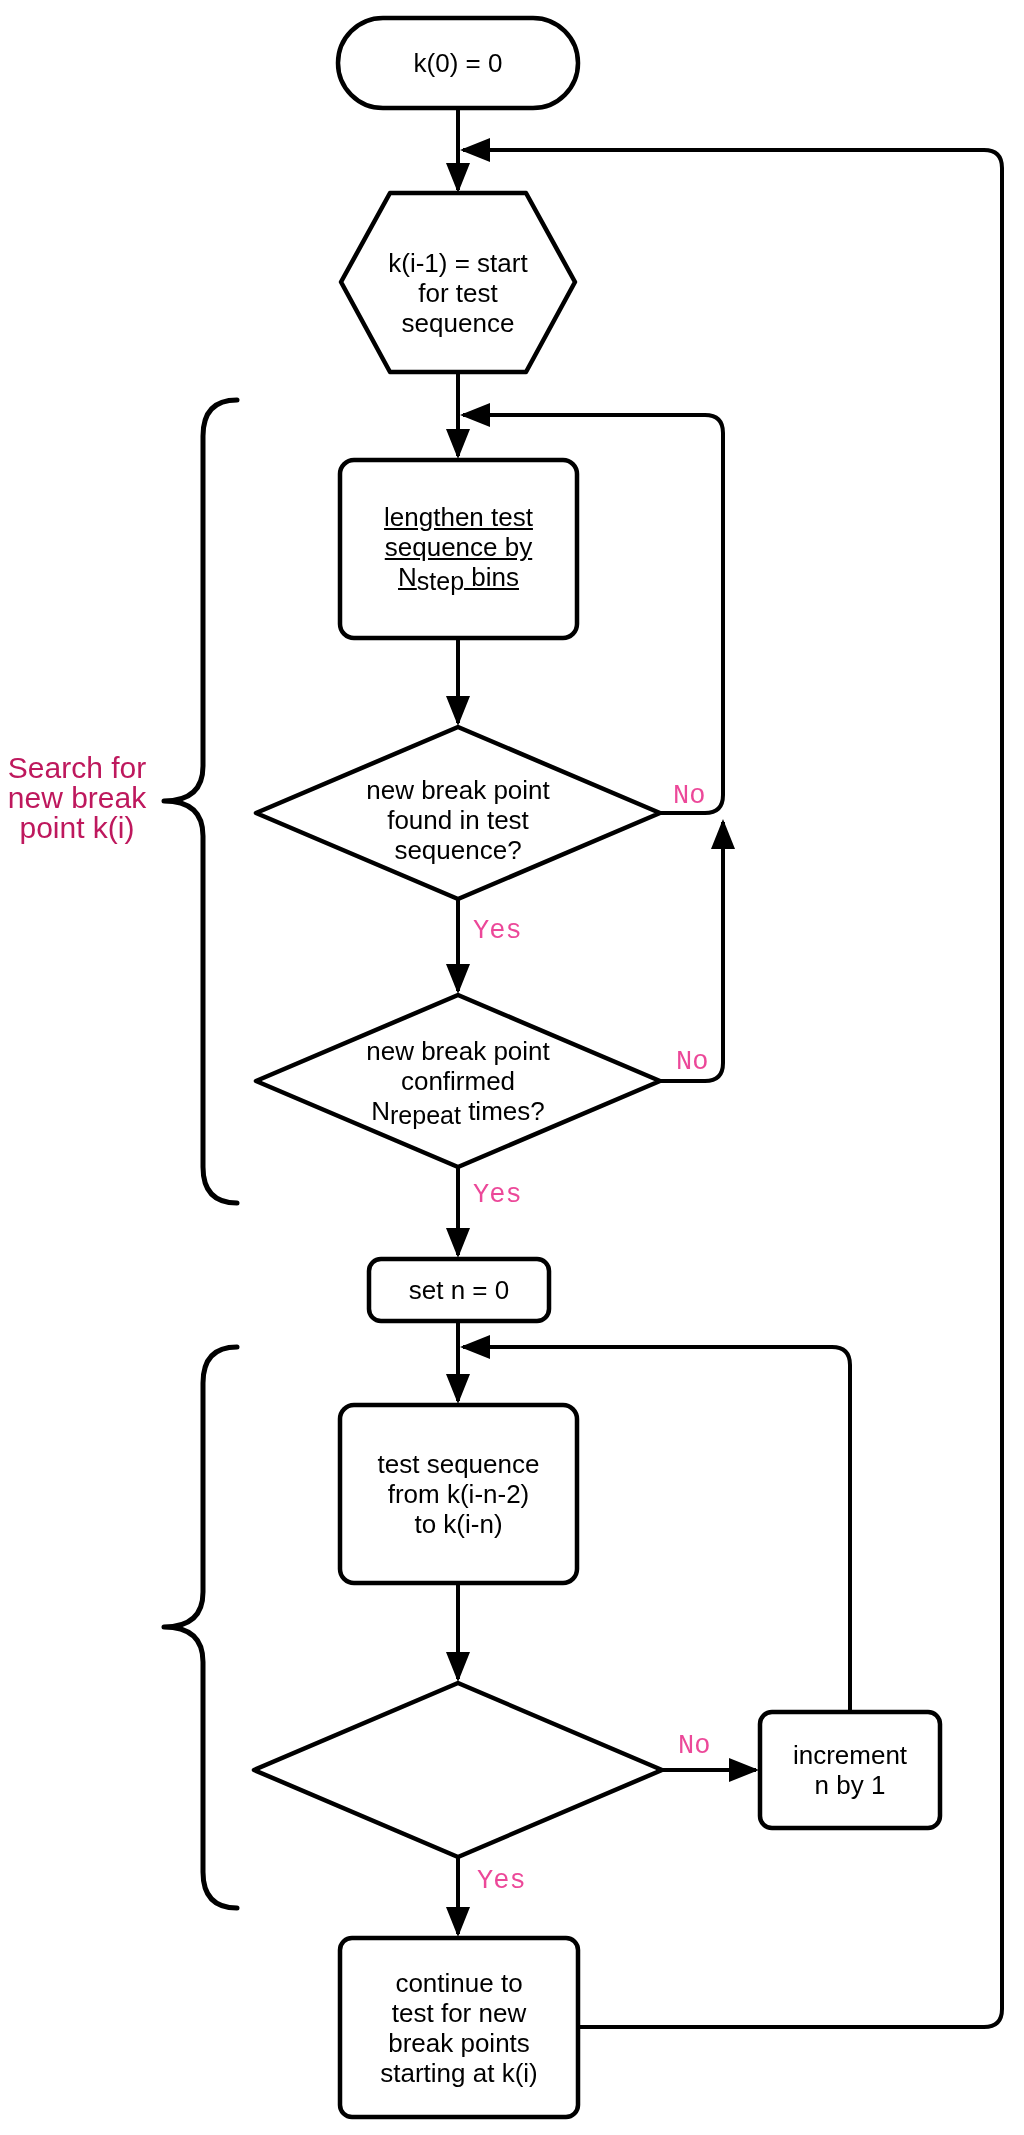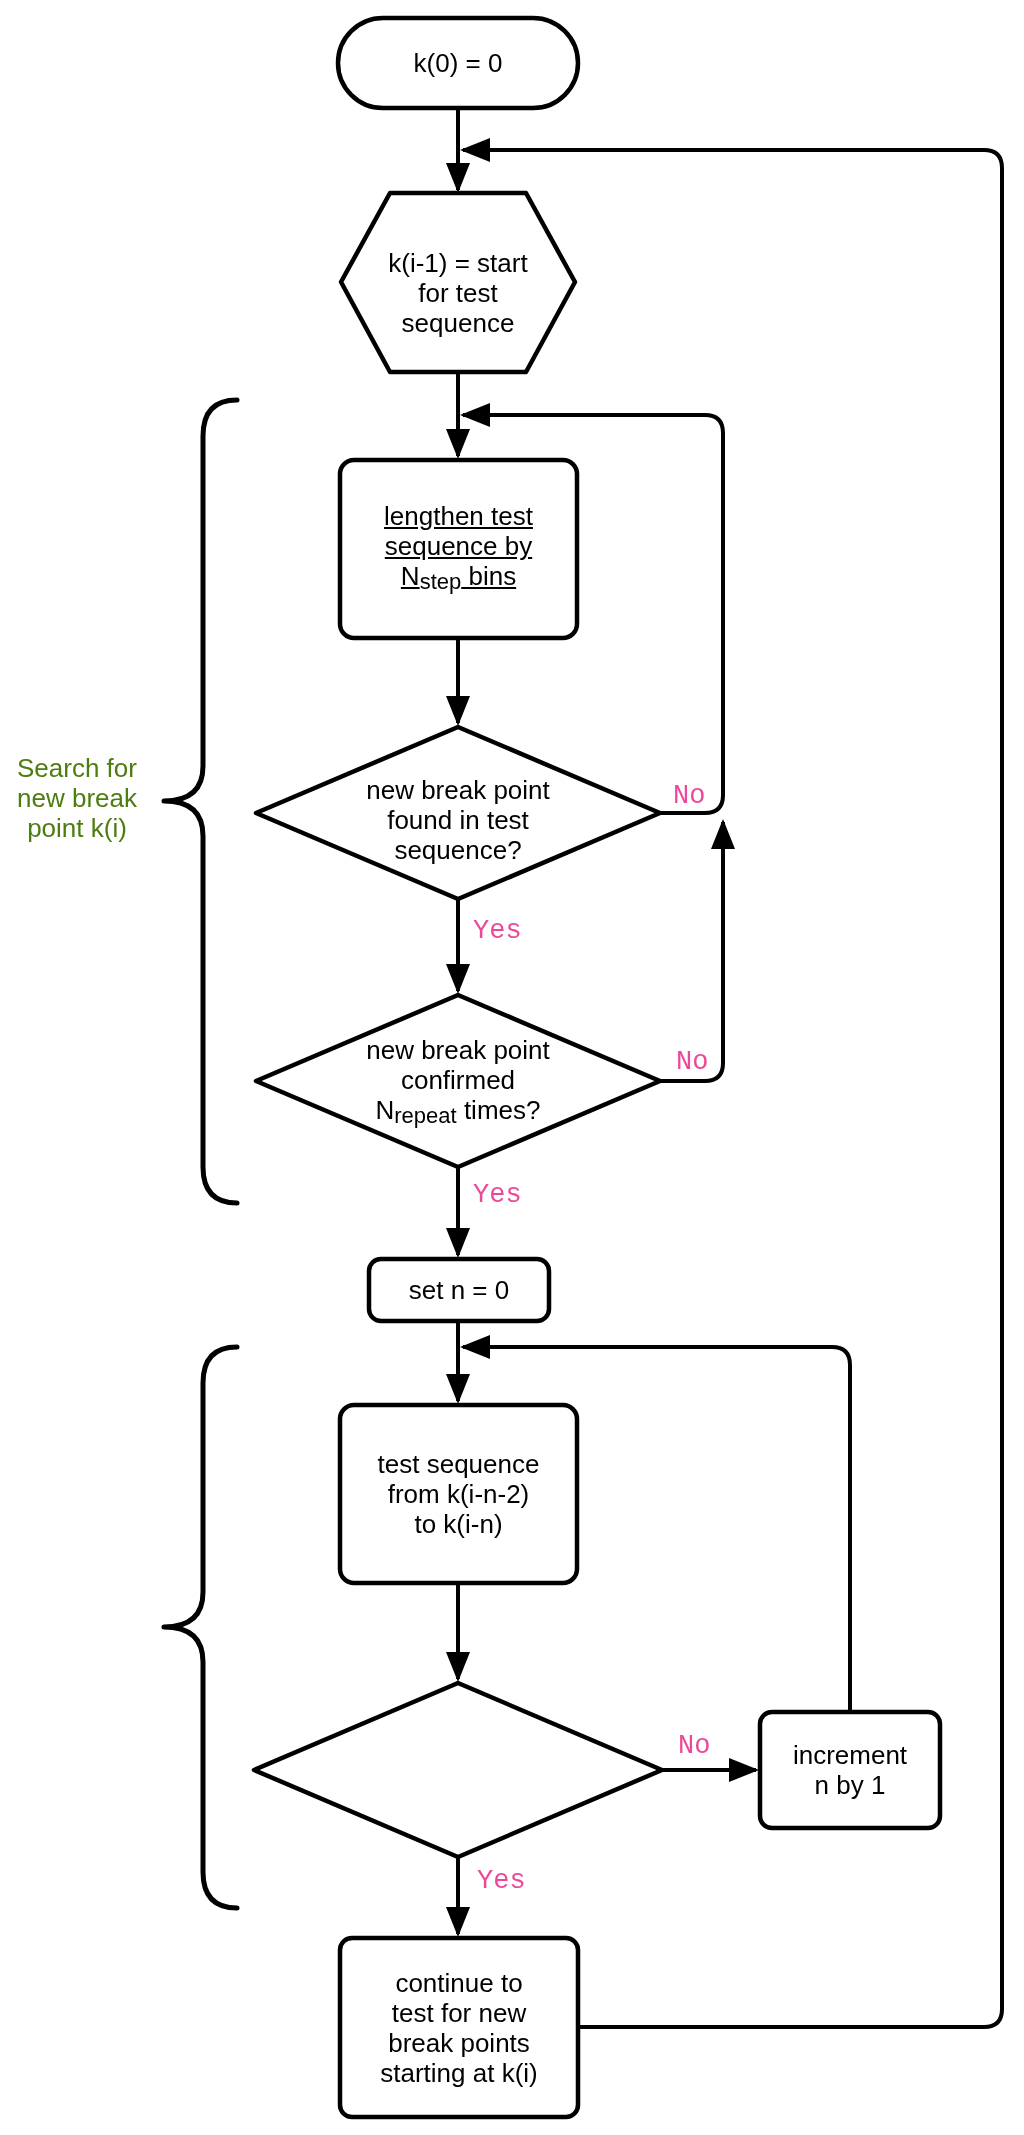--- a/index.html
+++ b/index.html
@@ -41,37 +41,37 @@
     flex-direction: column;
     align-items: center;
     justify-content: center;
     text-align: right;
     font-size: 26px;
     line-height: 30px;
     color: #000000;
   }
   .node-text .line { white-space: nowrap; }
   .sub {
-    font-size: 22px;
+    font-size: 25px;
     vertical-align: -4px;
   }
   .edge-label {
     position: absolute;
     font-size: 27px;
     line-height: 30px;
     white-space: nowrap;
     color: #ec4899;
     font-family: Liberation Mono, monospace;
   }
   .annotation {
     position: absolute;
     text-align: center;
-    font-size: 26px;
+    font-size: 30px;
     line-height: 30px;
-    color: #4d7c0f;
+    color: #be185d;
   }
 </style>
 </head>
 <body>
 
 <div class="canvas">
 
   <svg class="layer" viewBox="0 0 1024 2135" xmlns="http://www.w3.org/2000/svg">
     <defs>
       <marker id="arrow" viewBox="0 0 10 8" refX="9" refY="4" markerWidth="7.5" markerHeight="6" orient="auto-start-reverse" markerUnits="strokeWidth">

